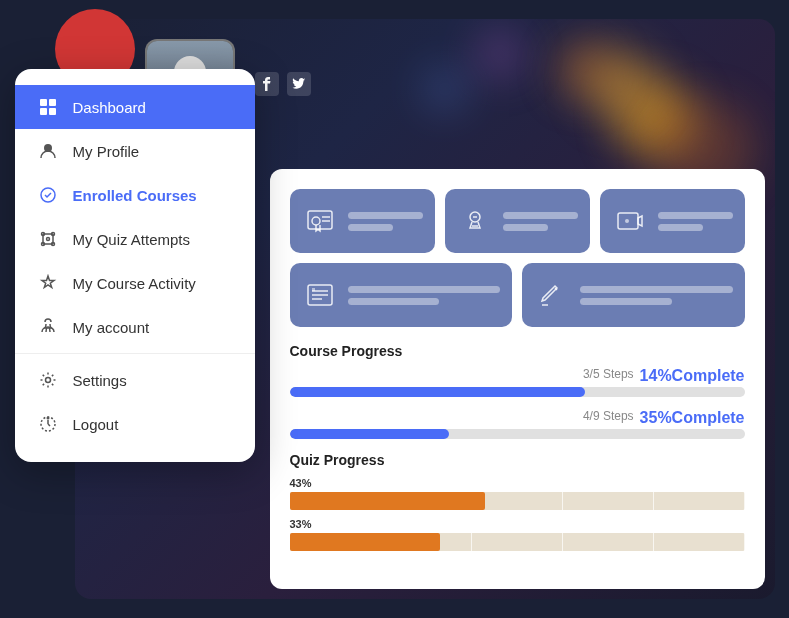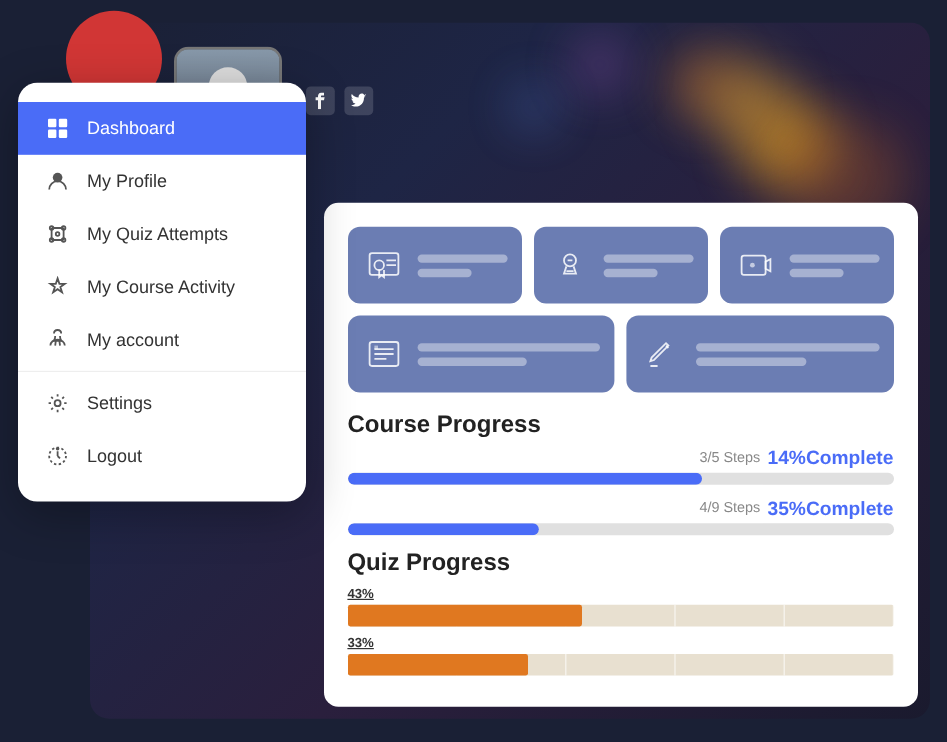--- a/index.html
+++ b/index.html
@@ -245,21 +245,21 @@
     }
 
     .card-line {
       height: 7px;
       background: rgba(255,255,255,0.4);
       border-radius: 4px;
     }
     .card-line.short { width: 60%; }
 
     .section-title {
-      font-size: 20px;
+      font-size: 14px;
       font-weight: 700;
       color: #222;
     }
 
     .progress-info {
       font-size: 12px;
       color: #888;
     }
 
     .progress-complete {
@@ -292,21 +292,20 @@
     .quiz-bar-container {
       position: relative;
       margin-bottom: 8px;
     }
 
     .quiz-label {
       font-size: 11px;
       color: #333;
       margin-bottom: 3px;
       font-weight: 600;
-      text-decoration: underline;
     }
 
     .quiz-bars {
       position: relative;
       height: 18px;
     }
 
     .quiz-bar-bg {
       position: absolute;
       top: 0;
@@ -397,20 +396,29 @@
     <div class="sidebar-item">
       <span class="icon">
         <svg width="18" height="18" viewBox="0 0 18 18" fill="#555">
           <circle cx="9" cy="6" r="4"></circle>
           <path d="M2 16c0-4 3.1-7 7-7s7 3.1 7 7" stroke="#555" stroke-width="1.5" fill="none"></path>
         </svg>
       </span>
       <span>My Profile</span>
     </div>
 
+    <div class="sidebar-item">
+      <span class="icon">
+        <svg width="18" height="18" viewBox="0 0 18 18" fill="none" stroke="#4a6cf7" stroke-width="1.5">
+          <circle cx="9" cy="9" r="7"></circle>
+          <path d="M6 9l2 2 4-4"></path>
+        </svg>
+      </span>
+      <span style="color:#4a6cf7;font-weight:600;">Enrolled Courses</span>
+    </div>
 
     <div class="sidebar-item">
       <span class="icon">
         <svg width="18" height="18" viewBox="0 0 18 18" fill="none" stroke="#555" stroke-width="1.5">
           <circle cx="4" cy="4" r="1.5"></circle>
           <circle cx="9" cy="9" r="1.5"></circle>
           <circle cx="14" cy="4" r="1.5"></circle>
           <circle cx="4" cy="14" r="1.5"></circle>
           <circle cx="14" cy="14" r="1.5"></circle>
           <line x1="4" y1="4" x2="14" y2="4"></line>

